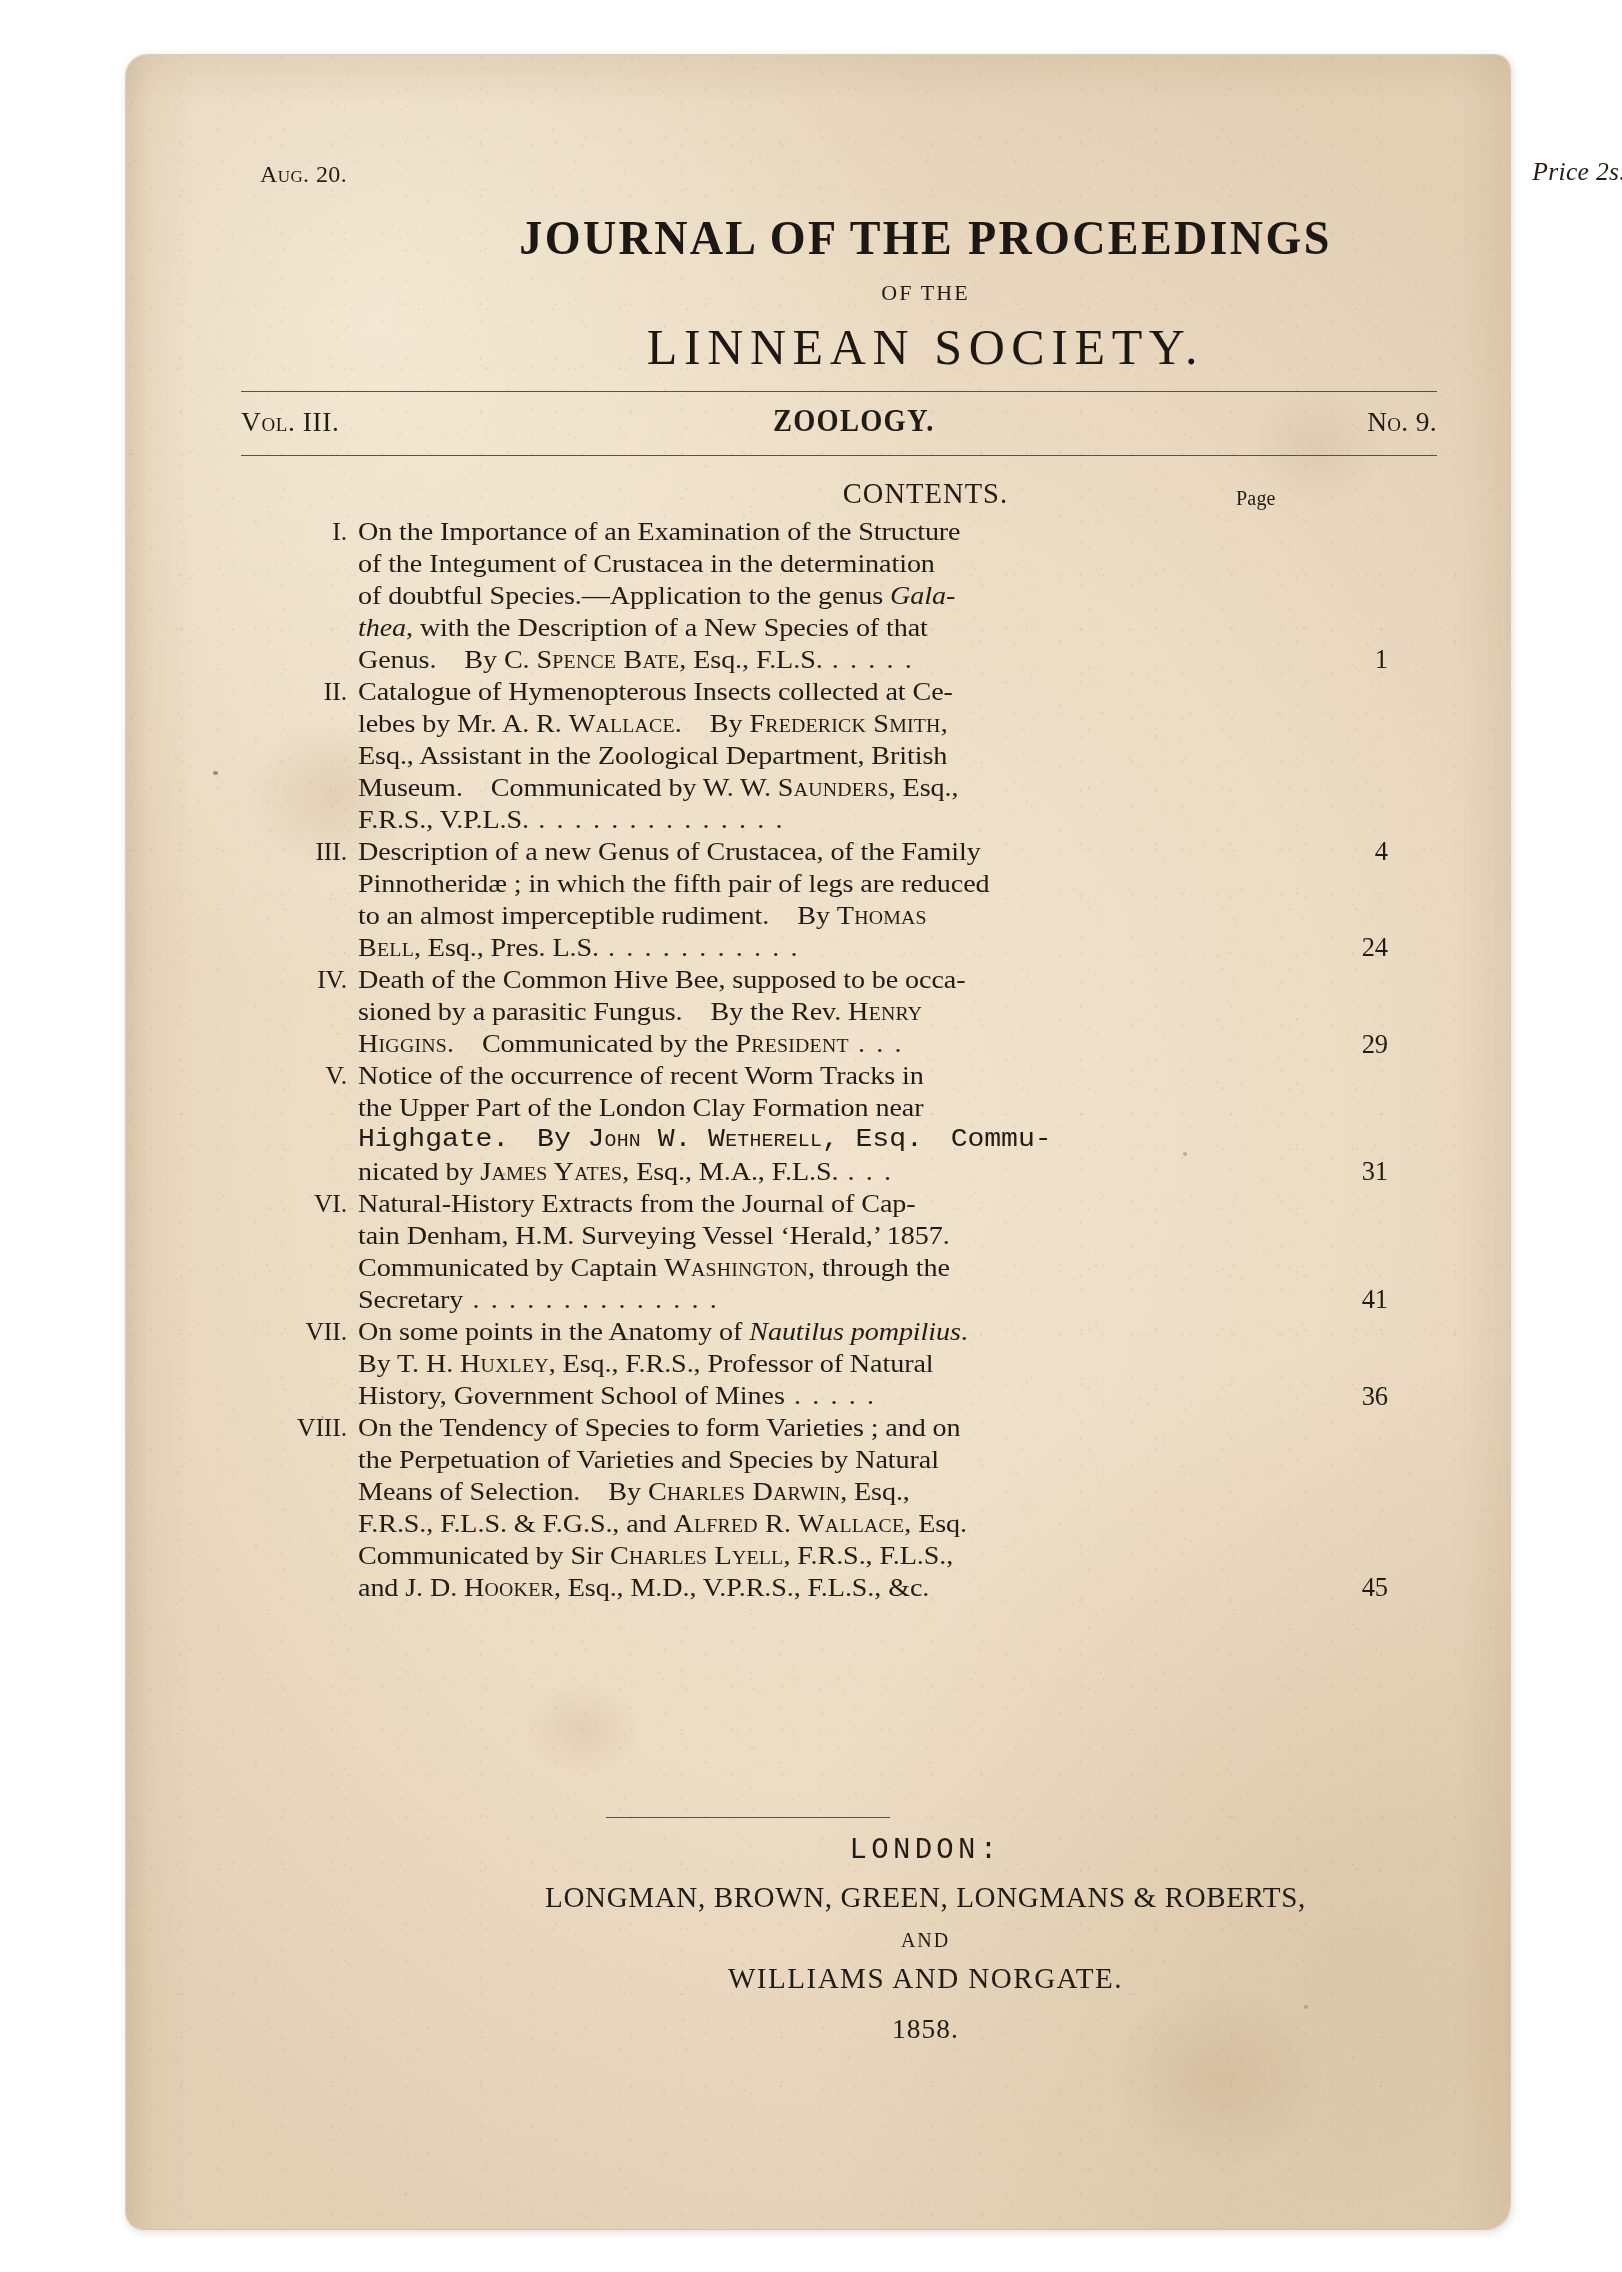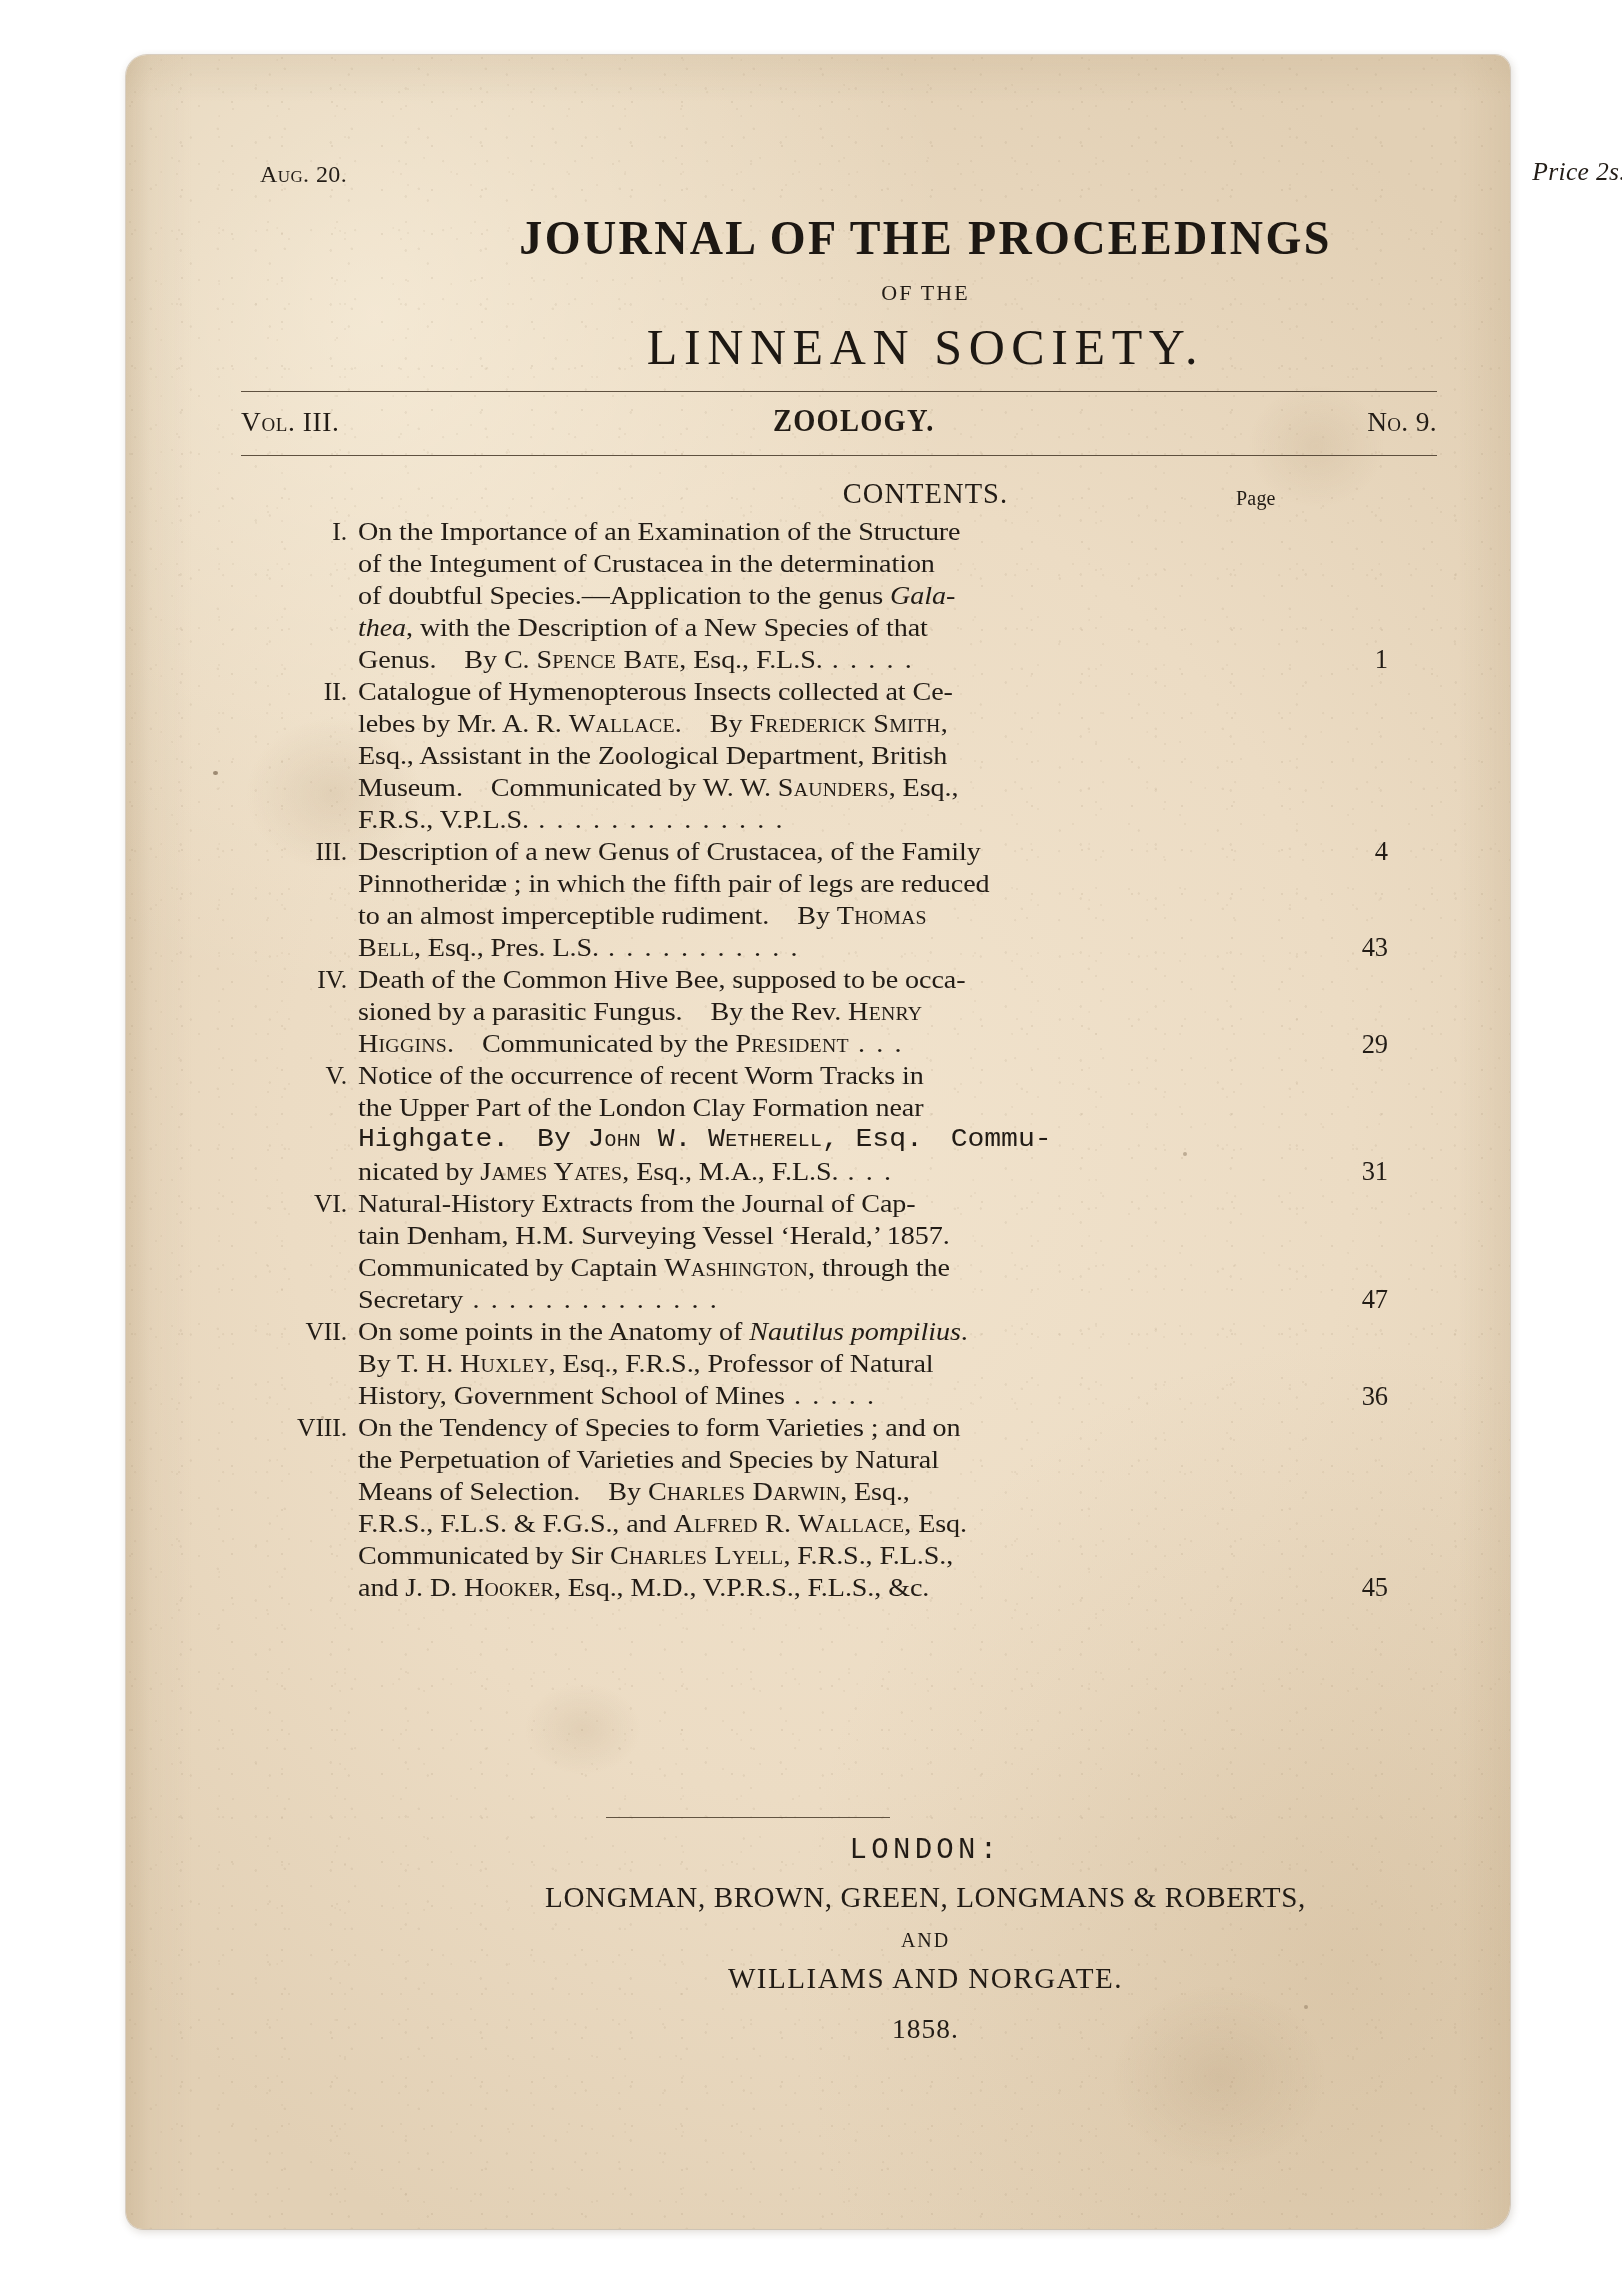--- a/index.html
+++ b/index.html
@@ -349,21 +349,21 @@
           <div class="line" style="top: 0px;">
             <span class="txt j" style="display: inline-block; width: auto; white-space: nowrap; transform: scaleX(1.1);"><span>Pinnotheridæ ; in which the fifth pair of legs are reduced</span></span>
           </div>
           <div class="line" style="top: 0px;">
             <span class="txt j" style="display: inline-block; width: auto; white-space: nowrap; transform: scaleX(1.1);"><span>to an almost imperceptible rudiment. By </span><span class="sc">Thomas</span></span>
           </div>
           <div class="line" style="top: 0px;">
             <span class="txt j" style="display: inline-block; width: auto; white-space: nowrap; transform: scaleX(1.1);"><span class="sc">Bell</span><span>, Esq., Pres. L.S.</span><span class="dots"> . . . . . . . . . . .</span></span>
           </div>
           <div class="line" style="position: absolute; left: 0px; right: 0px; top: 95px;">
-            <span class="pg">43</span>
+            <span class="pg">24</span>
           </div>
         </div>
         <div class="entry" style="position: relative;">
           <div class="line" style="top: 0px;">
             <span class="num">IV.</span>
             <span class="txt j" style="display: inline-block; width: auto; white-space: nowrap; transform: scaleX(1.1);"><span>Death of the Common Hive Bee, supposed to be occa-</span></span>
           </div>
           <div class="line" style="top: 0px;">
             <span class="txt j" style="display: inline-block; width: auto; white-space: nowrap; transform: scaleX(1.1);"><span>sioned by a parasitic Fungus. By the Rev. </span><span class="sc">Henry</span></span>
           </div>
@@ -400,21 +400,21 @@
           <div class="line" style="top: 0px;">
             <span class="txt j" style="display: inline-block; width: auto; white-space: nowrap; transform: scaleX(1.1);"><span>tain Denham, H.M. Surveying Vessel ‘Herald,’ 1857.</span></span>
           </div>
           <div class="line" style="top: 0px;">
             <span class="txt j" style="display: inline-block; width: auto; white-space: nowrap; transform: scaleX(1.1);"><span>Communicated by Captain </span><span class="sc">Washington</span><span>, through the</span></span>
           </div>
           <div class="line" style="top: 0px;">
             <span class="txt j" style="display: inline-block; width: auto; white-space: nowrap; transform: scaleX(1.1);"><span>Secretary</span><span class="dots"> . . . . . . . . . . . . . .</span></span>
           </div>
           <div class="line" style="position: absolute; left: 0px; right: 0px; top: 95px;">
-            <span class="pg">47</span>
+            <span class="pg">41</span>
           </div>
         </div>
         <div class="entry" style="position: relative;">
           <div class="line" style="top: 0px;">
             <span class="num">VII.</span>
             <span class="txt j" style="display: inline-block; width: auto; white-space: nowrap; transform: scaleX(1.1);"><span>On some points in the Anatomy of </span><span class="it">Nautilus pompilius</span><span>.</span></span>
           </div>
           <div class="line" style="top: 0px;">
             <span class="txt j" style="display: inline-block; width: auto; white-space: nowrap; transform: scaleX(1.1);"><span>By T. H. </span><span class="sc">Huxley</span><span>, Esq., F.R.S., Professor of Natural</span></span>
           </div>

